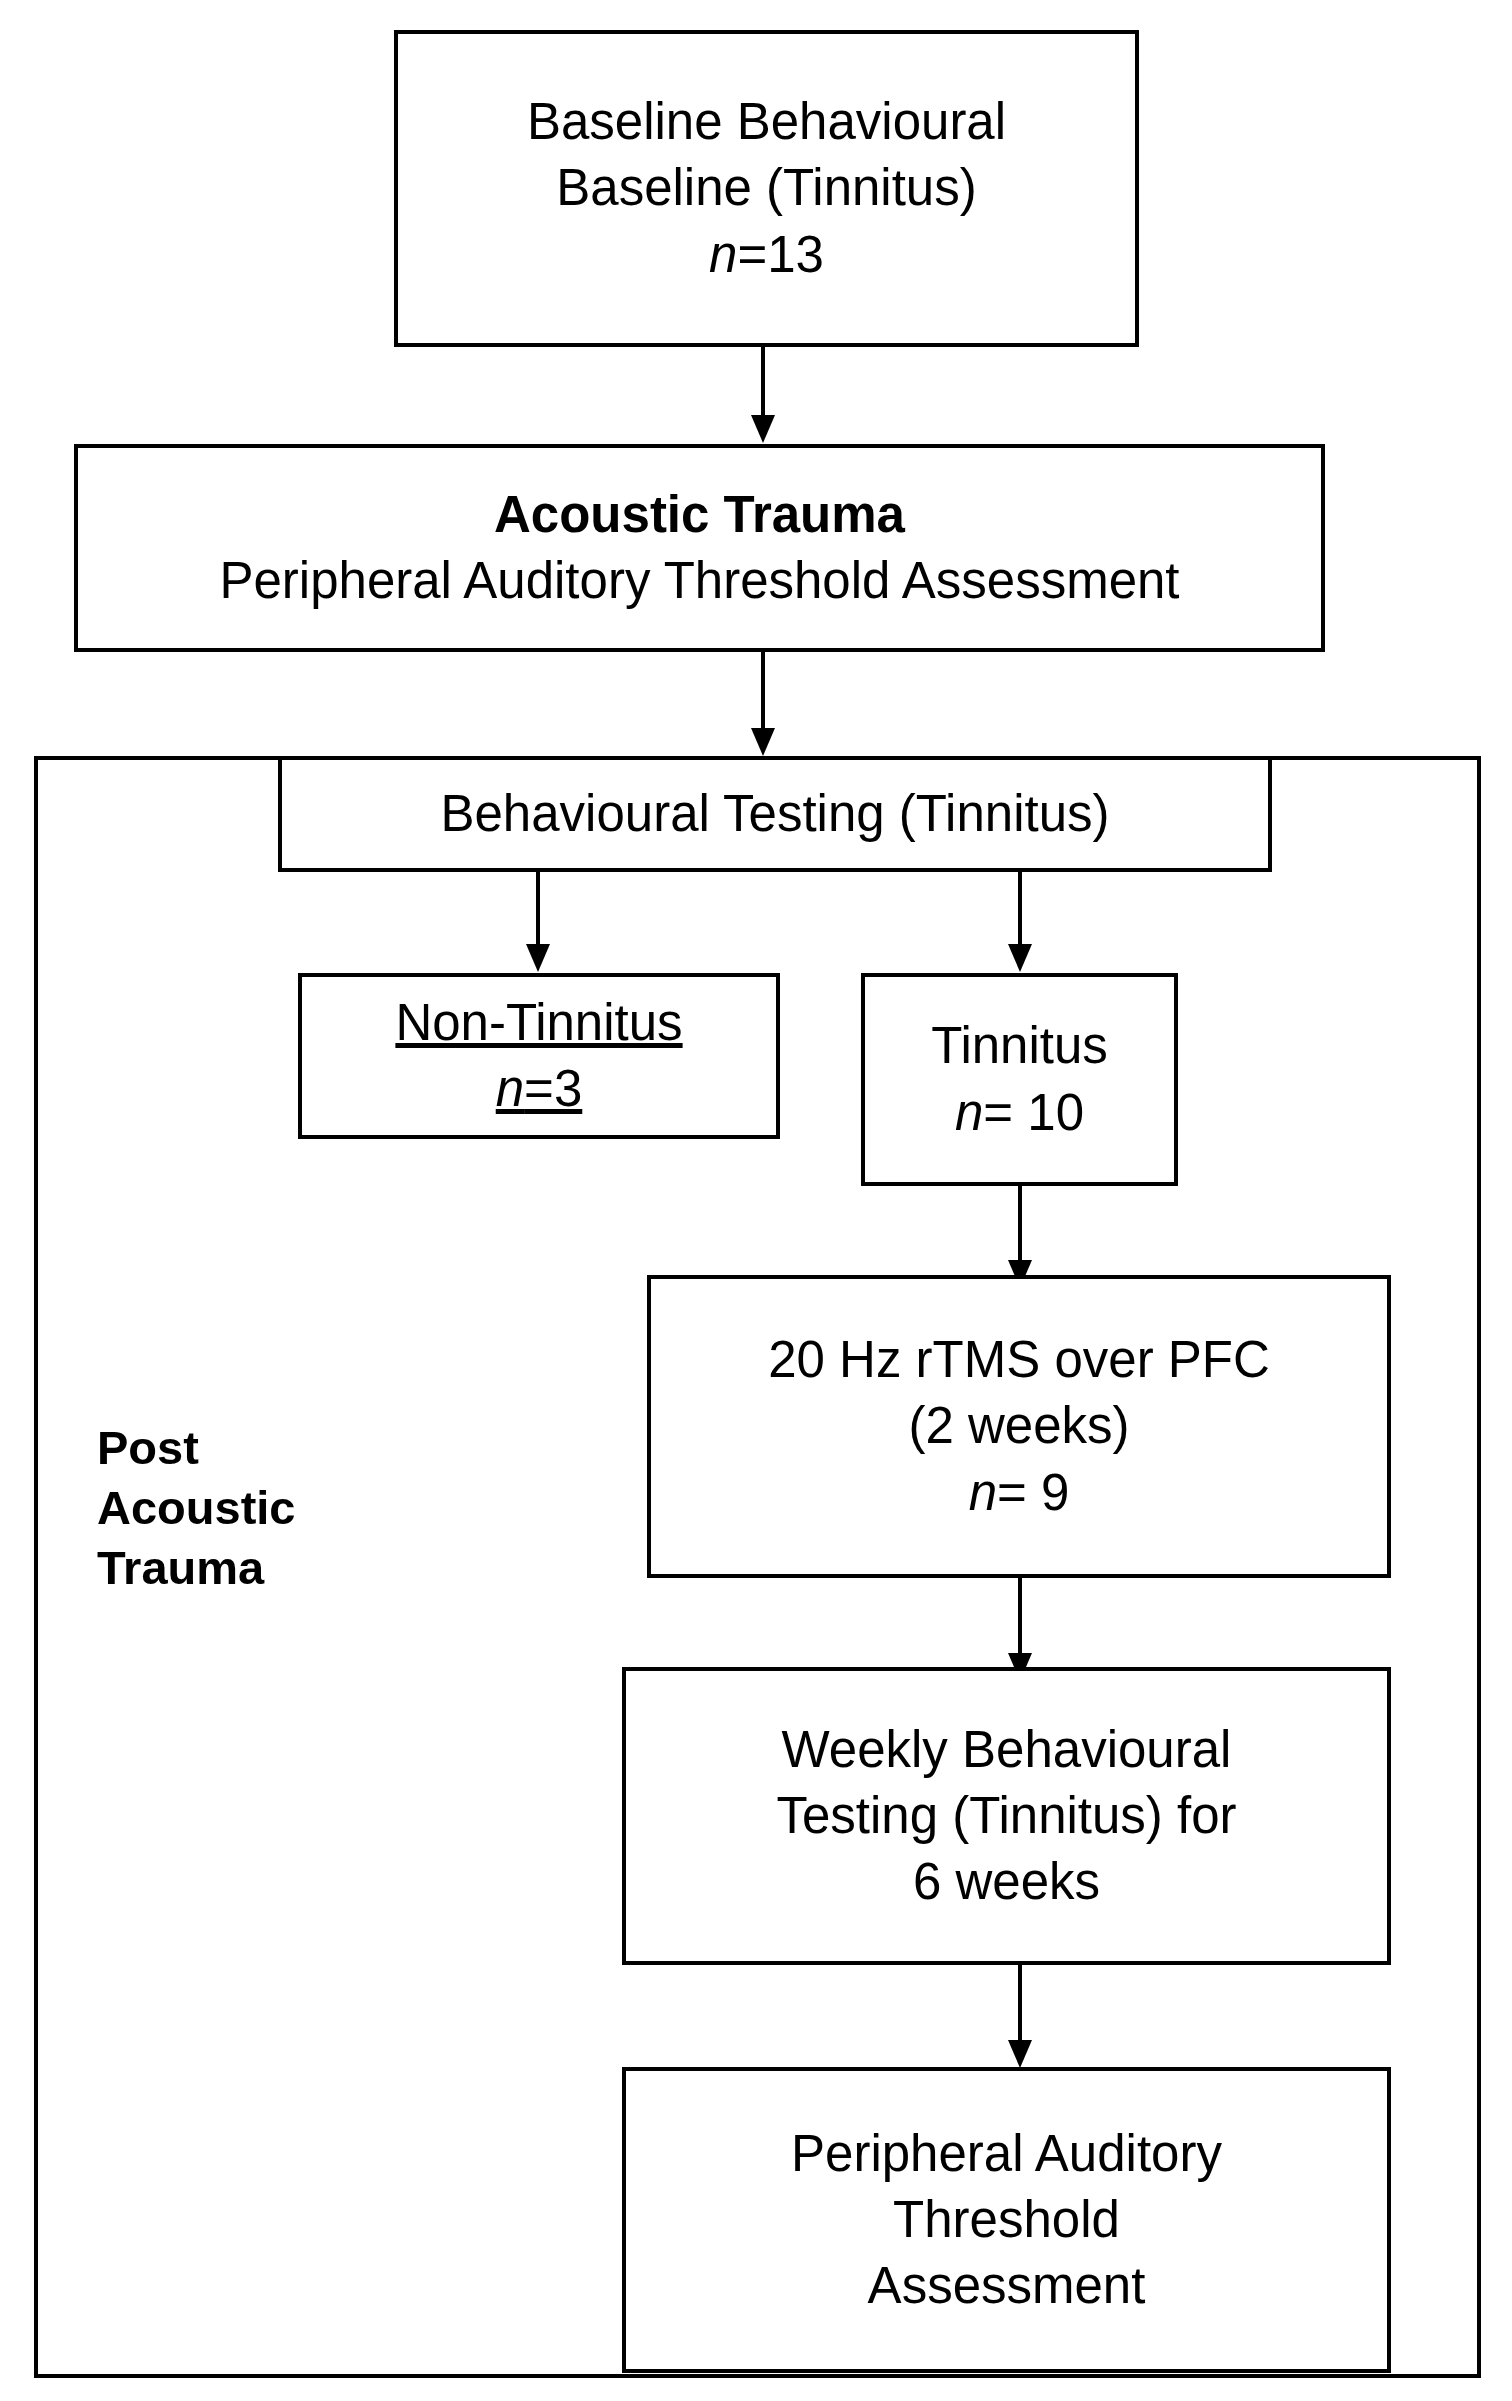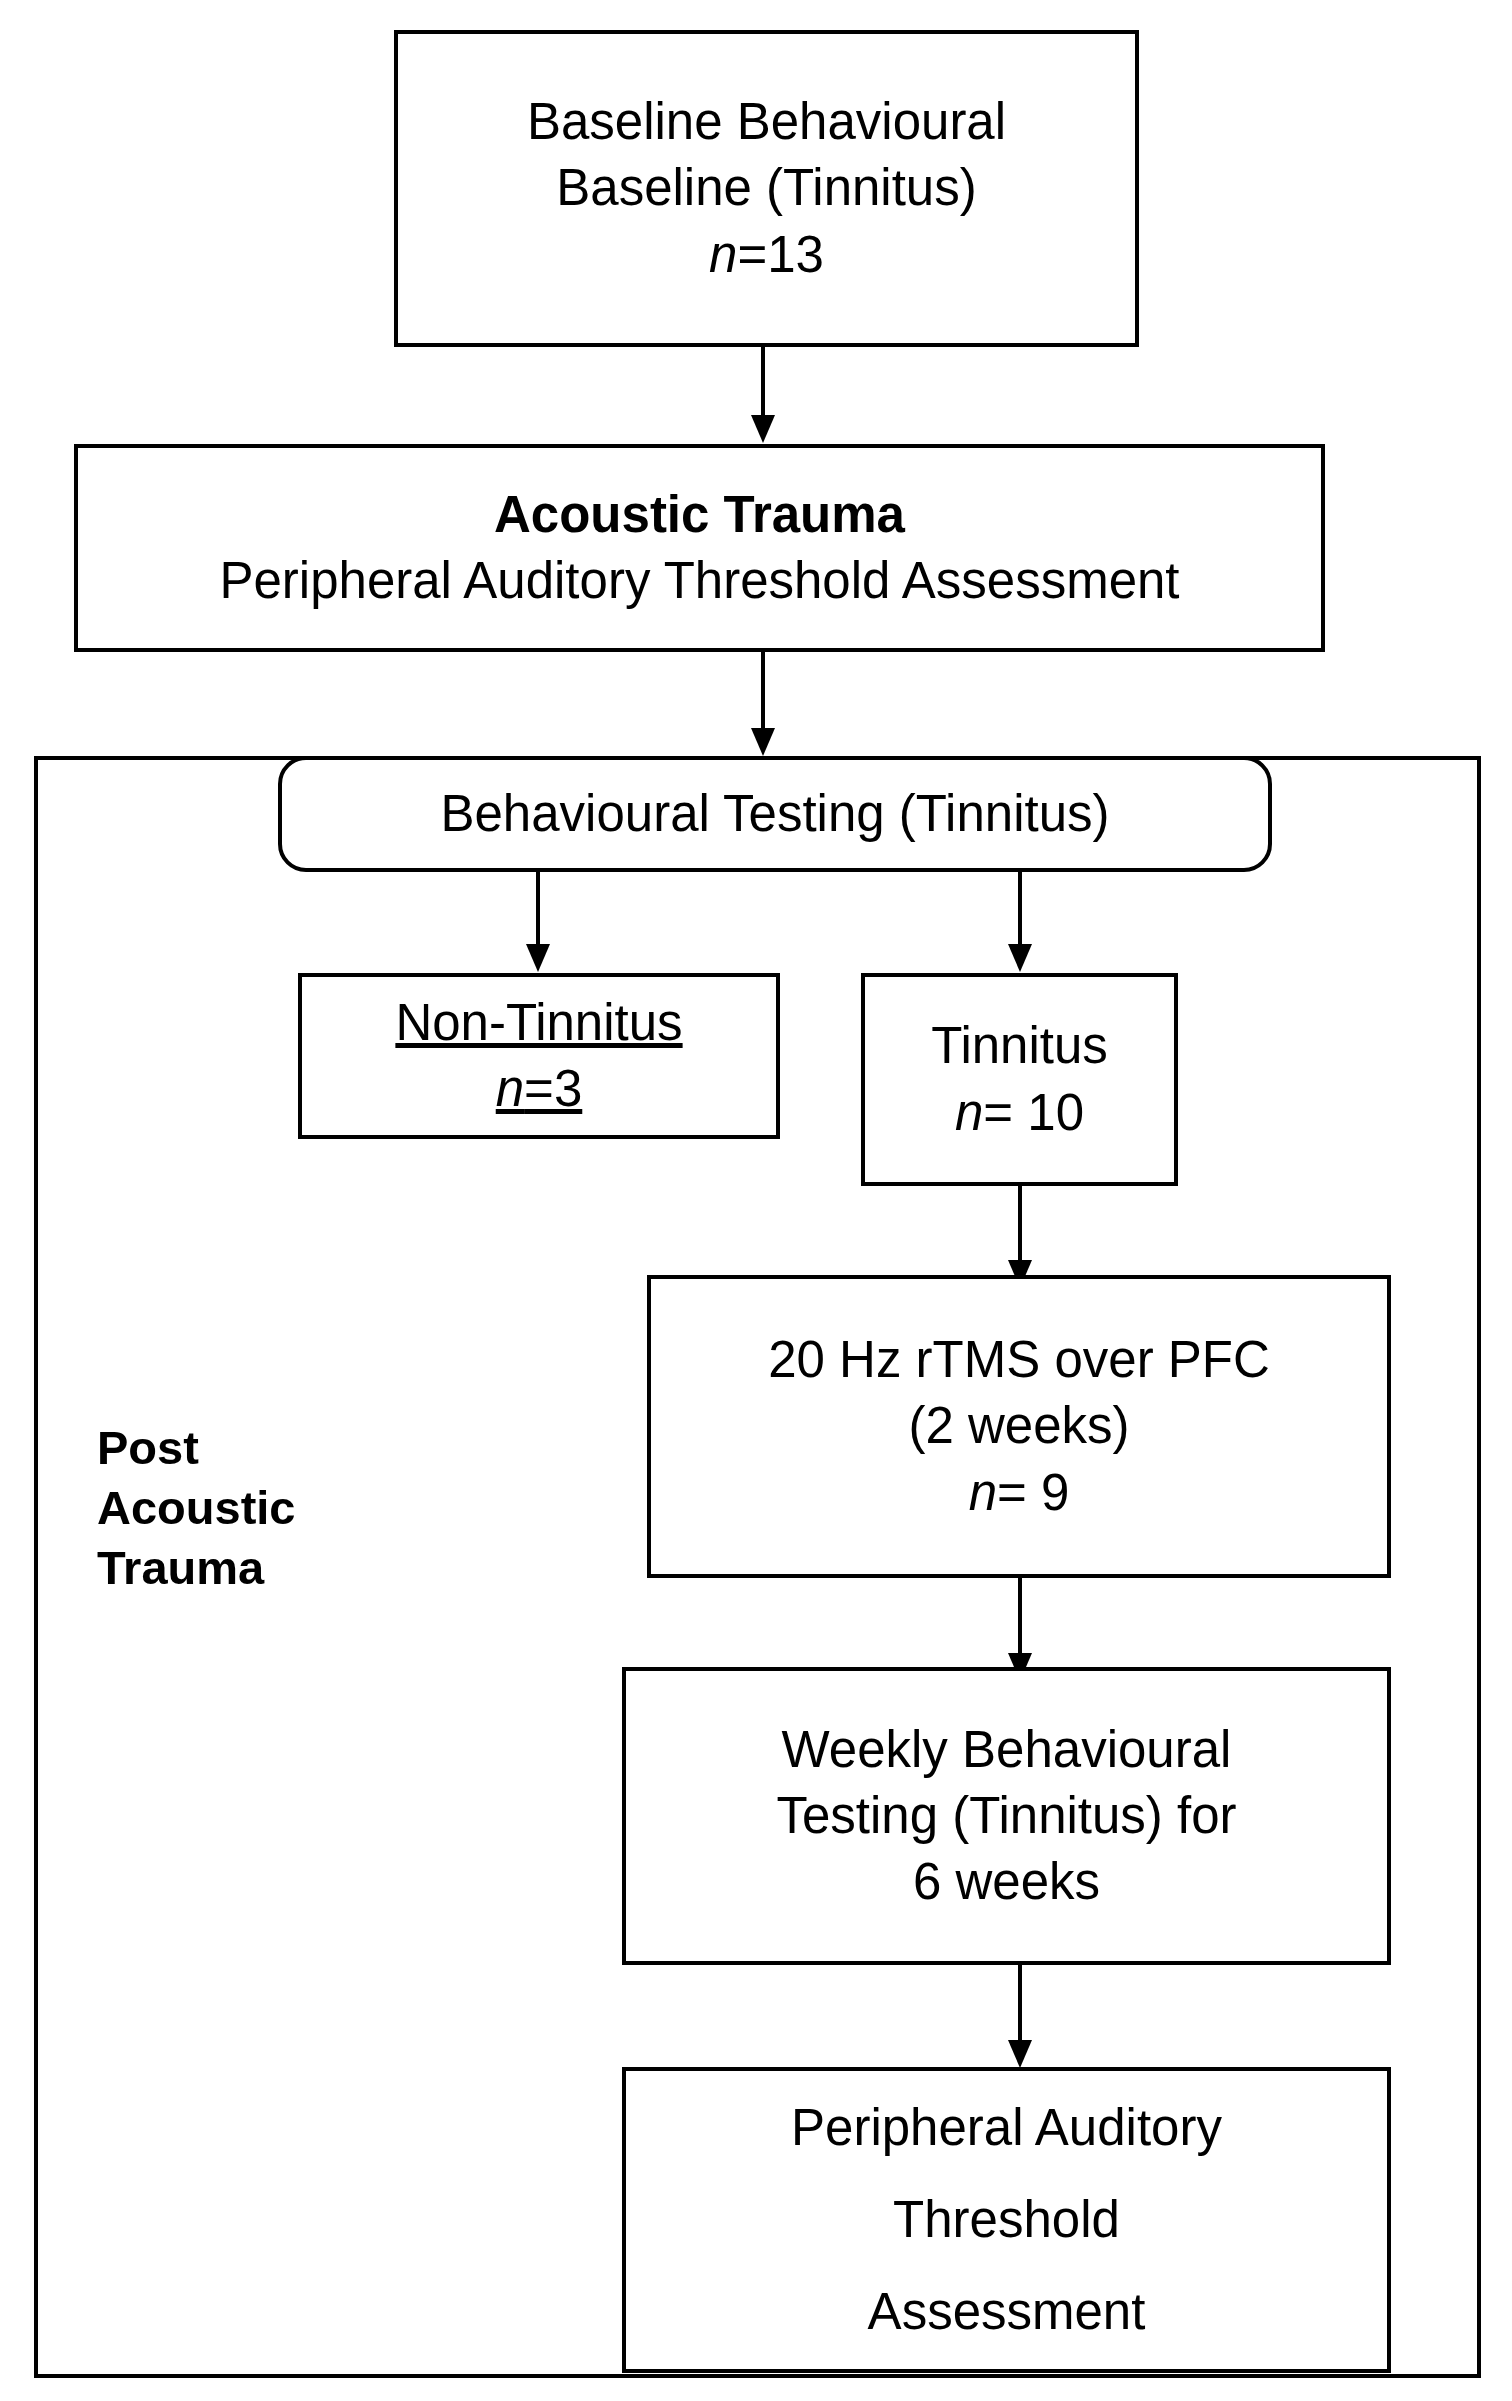--- a/index.html
+++ b/index.html
@@ -115,21 +115,21 @@
   </div>
 
   <div class="container-box" style="left:34px; top:756px; width:1447px; height:1622px;"></div>
 
   <div class="side-label fs-side" style="left:81px; top:1418px;">
     <span class="line">Post</span>
     <span class="line">Acoustic</span>
     <span class="line">Trauma</span>
   </div>
 
-  <div class="box fs-big" style="left:278px; top:756px; width:994px; height:116px;border-radius:28px;">
+  <div class="box fs-big" style="left:278px; top:756px; width:994px; height:116px;">
     <span class="line">Behavioural Testing (Tinnitus)</span>
   </div>
 
   <div class="arrow" style="left:522px; top:872px; width:32px; height:100px;">
     <div class="shaft" style="height:74px;"></div>
     <div class="head"></div>
   </div>
 
   <div class="arrow" style="left:1004px; top:872px; width:32px; height:100px;">
     <div class="shaft" style="height:74px;"></div>
@@ -166,20 +166,20 @@
     <span class="line">Weekly Behavioural</span>
     <span class="line">Testing (Tinnitus) for</span>
     <span class="line">6 weeks</span>
   </div>
 
   <div class="arrow" style="left:1004px; top:1965px; width:32px; height:103px;">
     <div class="shaft" style="height:77px;"></div>
     <div class="head"></div>
   </div>
 
-  <div class="box fs-big" style="left:622px; top:2067px; width:769px; height:306px;gap:26px;">
+  <div class="box fs-big" style="left:622px; top:2067px; width:769px; height:306px;">
     <span class="line">Peripheral Auditory</span>
     <span class="line">Threshold</span>
     <span class="line">Assessment</span>
   </div>
 
 </div>
 
 
 </body></html>

